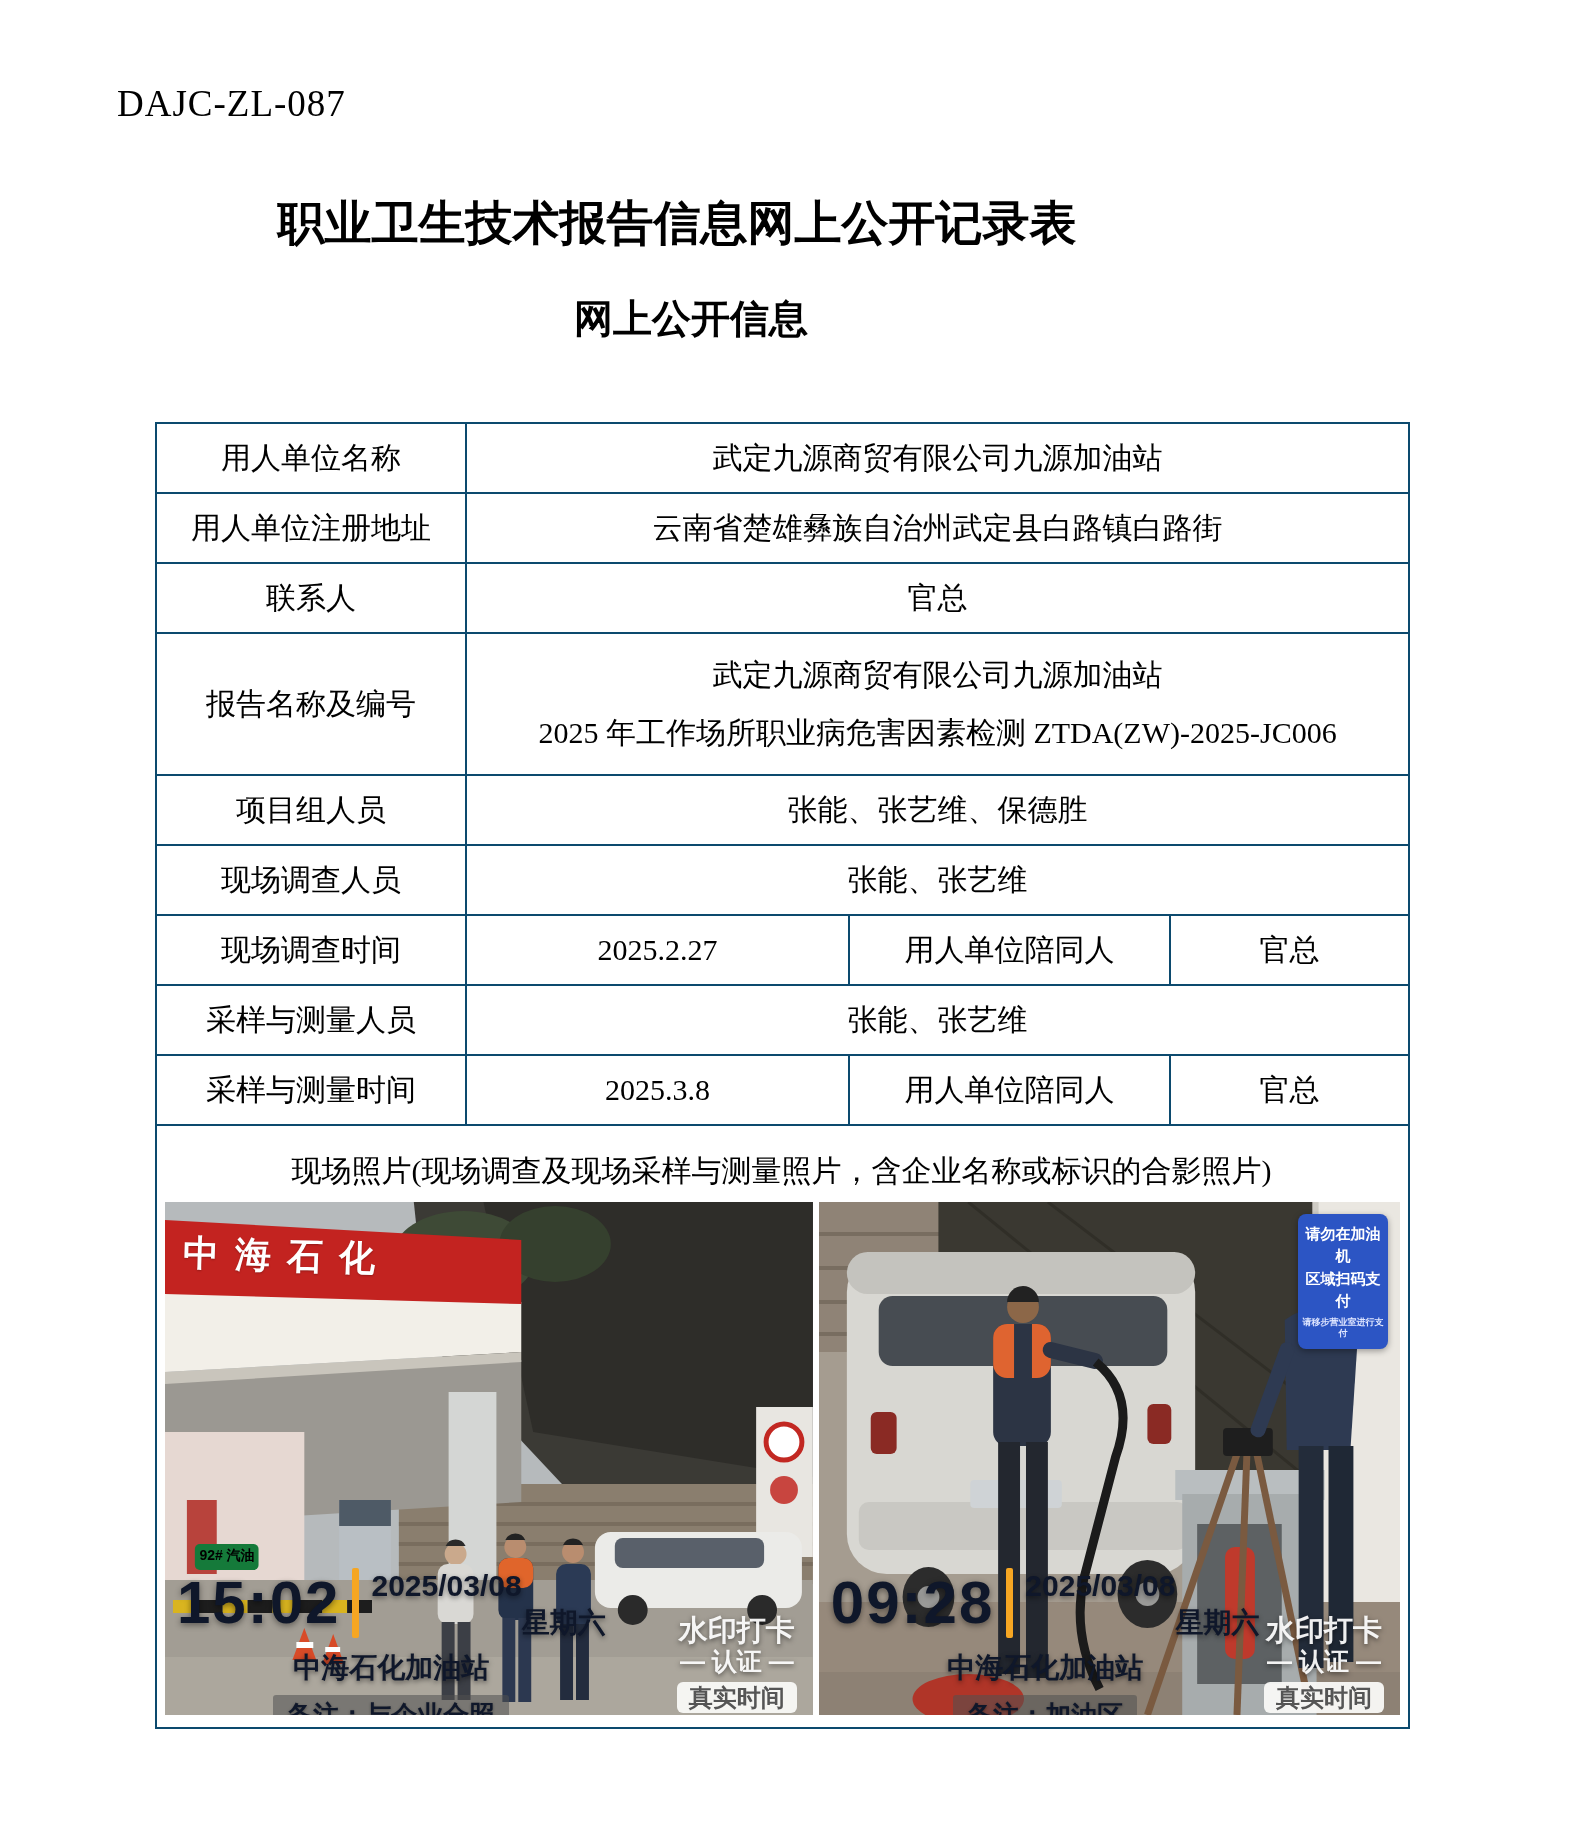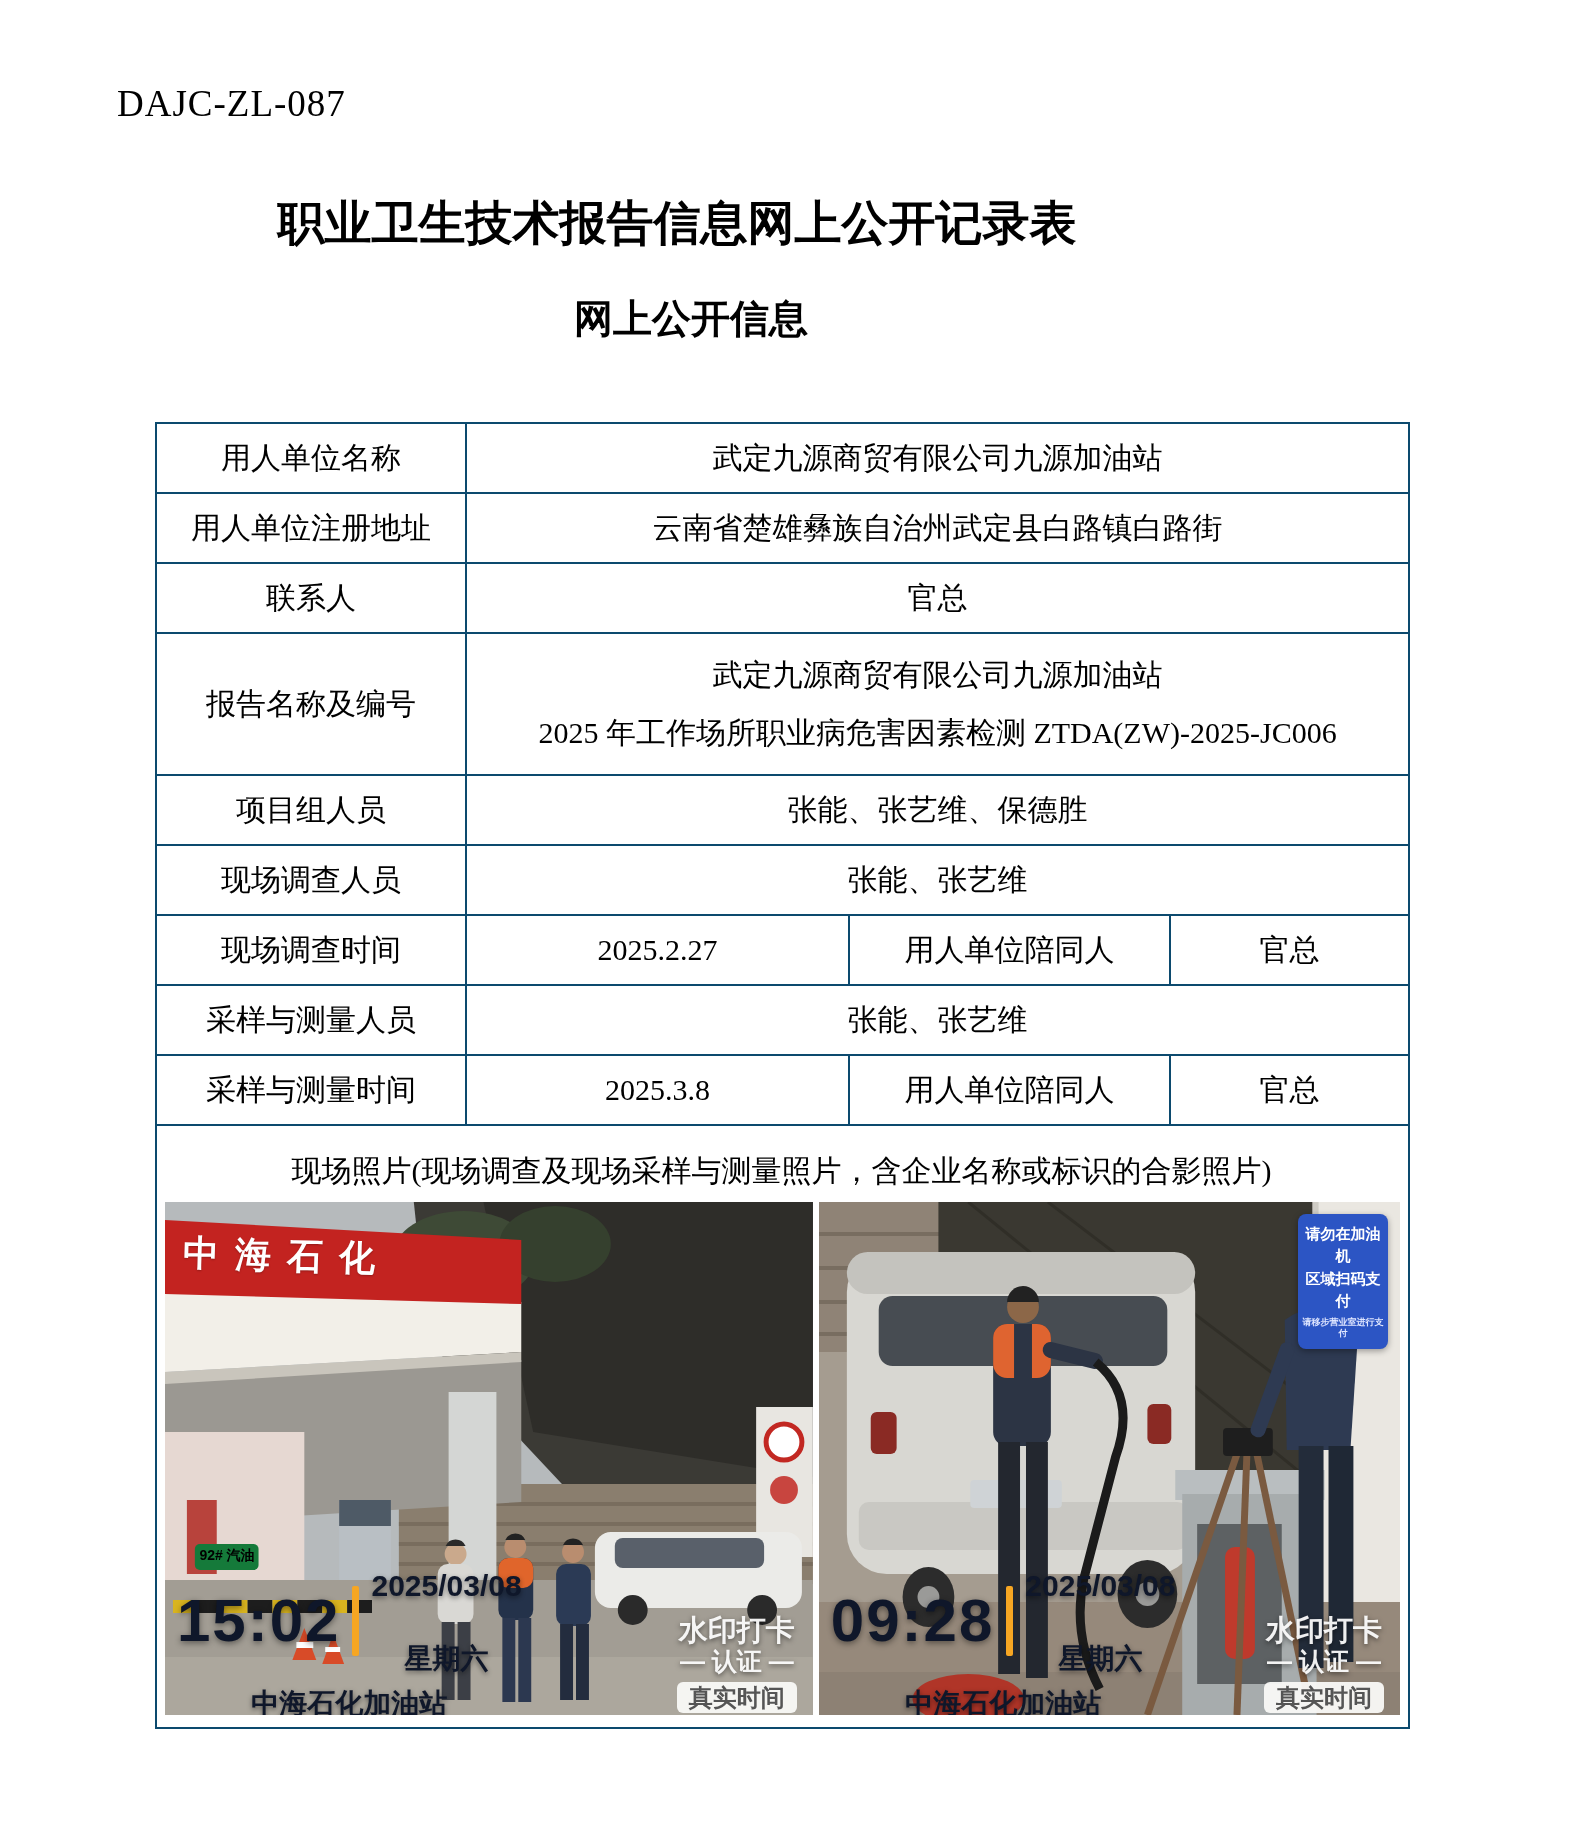--- a/index.html
+++ b/index.html
@@ -25,21 +25,21 @@
   .photo-left{width:651px;}
   .photo-right{width:584px;}
   figure.photo svg{position:absolute;left:0;top:0;width:100%;height:100%;}
 
   
   .ts{position:absolute;left:12px;top:366px;color:#0f172a;}
   .ts-main{display:flex;align-items:center;gap:12px;}
   .ts-time{font-size:60px;font-weight:700;line-height:1;letter-spacing:2px;
            text-shadow:0 2px 6px rgba(0,0,0,.45);}
   .ts-bar{display:inline-block;width:7px;height:70px;background:#f6a623;border-radius:2px;}
-  .ts-date-block{display:flex;flex-direction:column;font-weight:700;line-height:1.2;
+  .ts-date-block{display:flex;flex-direction:row;font-weight:700;line-height:1.2;
            text-shadow:0 2px 5px rgba(0,0,0,.45);}
   .ts-date{font-size:30px;}
   .ts-weekday{font-size:28px;margin-top:38px;}
   .ts-loc{margin-top:10px;font-size:28px;font-weight:700;text-shadow:0 2px 5px rgba(0,0,0,.5);}
   .ts-note{display:inline-block;margin-top:8px;background:rgba(80,80,80,.55);
            font-size:26px;font-weight:700;padding:3px 14px;border-radius:3px;
            text-shadow:0 1px 3px rgba(0,0,0,.4);}
   
   .wm{position:absolute;right:16px;top:412px;text-align:center;color:rgba(255,255,255,.93);
       font-size:29px;font-weight:700;text-shadow:0 2px 5px rgba(0,0,0,.5);line-height:1.15;}

